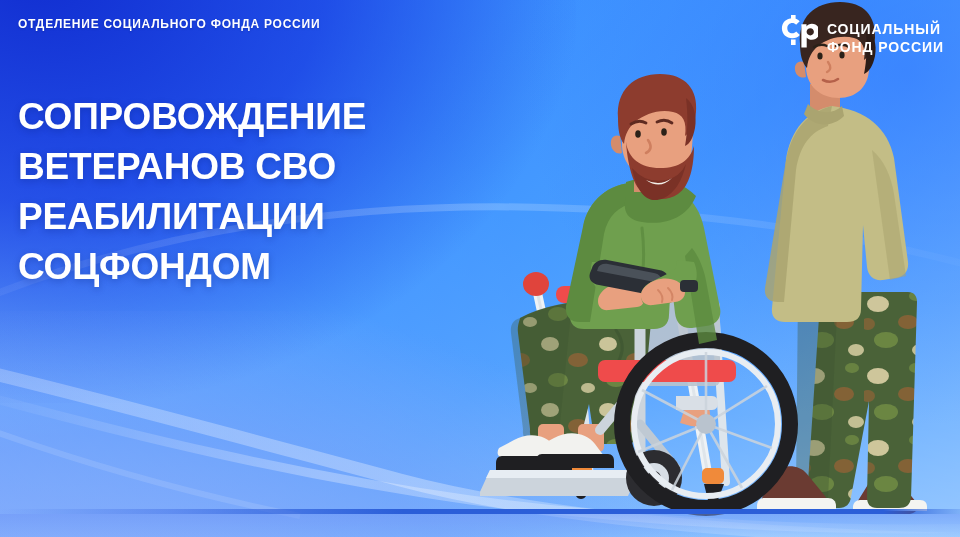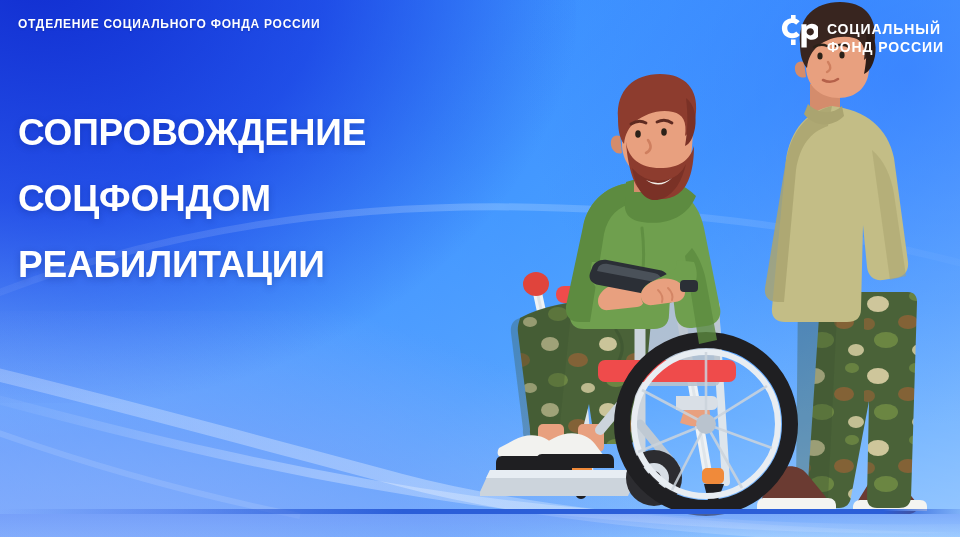--- a/index.html
+++ b/index.html
@@ -83,21 +83,21 @@
     position:absolute;left:18px;top:92px;
     width:470px;
     color:#ffffff;
     font-size:37px;
     font-weight:700;
     line-height:50px;
     letter-spacing:-.2px;
     text-transform:uppercase;
     text-shadow:0 2px 7px rgba(8,28,110,.28);
   }
-  .headline .hl-row{white-space:nowrap;margin-top:16px;}
+  .headline .hl-row{white-space:nowrap;}
 
   
   .illustration{
     position:absolute;right:0;top:0;
     width:480px;height:537px;
   }
   .illustration svg{display:block;width:100%;height:100%;}
 </style>
 </head>
 <body>
@@ -351,17 +351,18 @@
       </svg>
     </span>
     <span class="logo-text">
       <div>СОЦИАЛЬНЫЙ</div>
       <div>ФОНД РОССИИ</div>
     </span>
   </div>
 
   <div class="headline">
     <div class="hl-row">СОПРОВОЖДЕНИЕ</div>
+    <div class="hl-row">ВЕТЕРАНОВ СВО</div>
+    <div class="hl-row">РЕАБИЛИТАЦИИ</div>
     <div class="hl-row">СОЦФОНДОМ</div>
-    <div class="hl-row">РЕАБИЛИТАЦИИ</div>
   </div>
 
 </div>
 
 </body></html>

